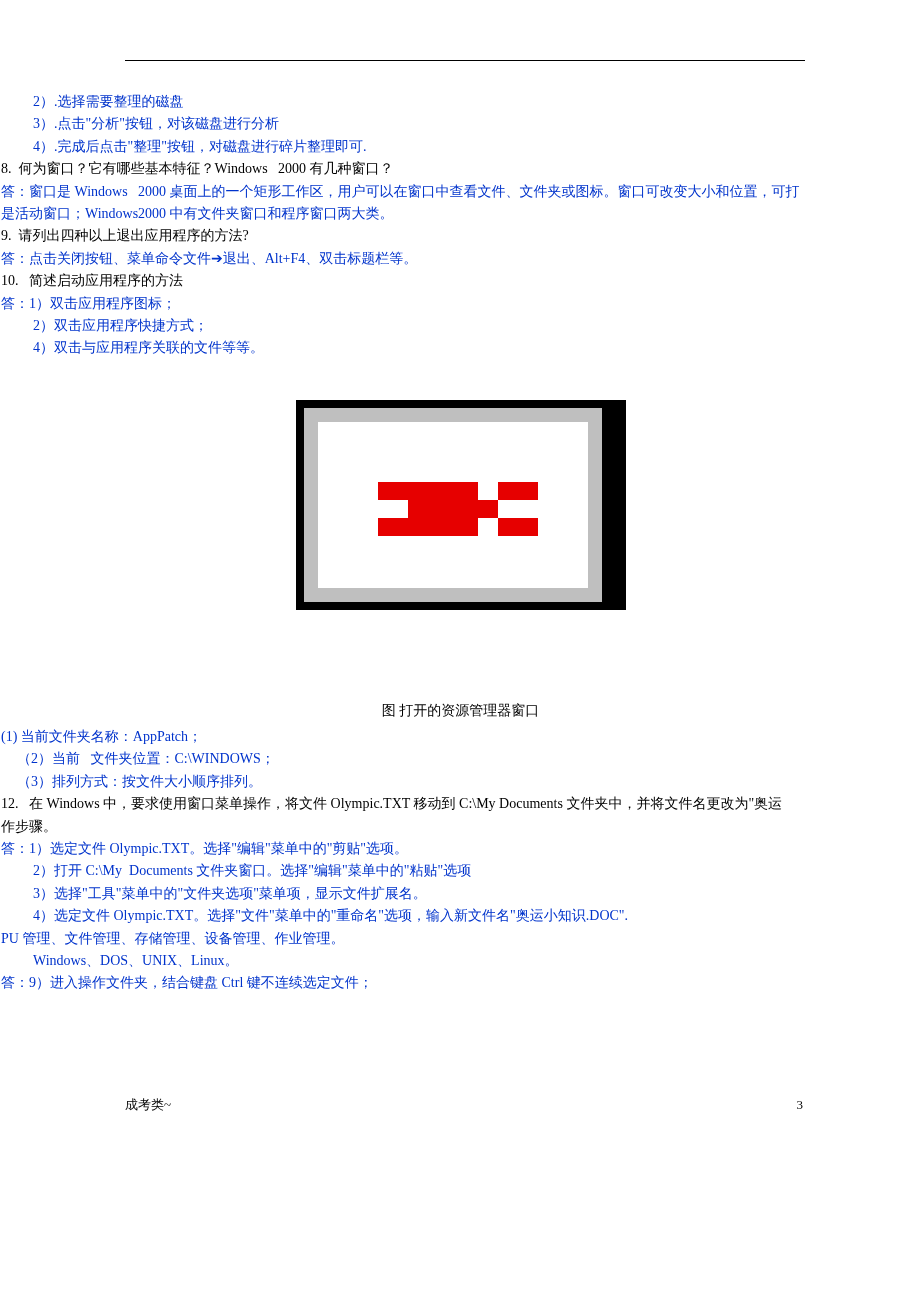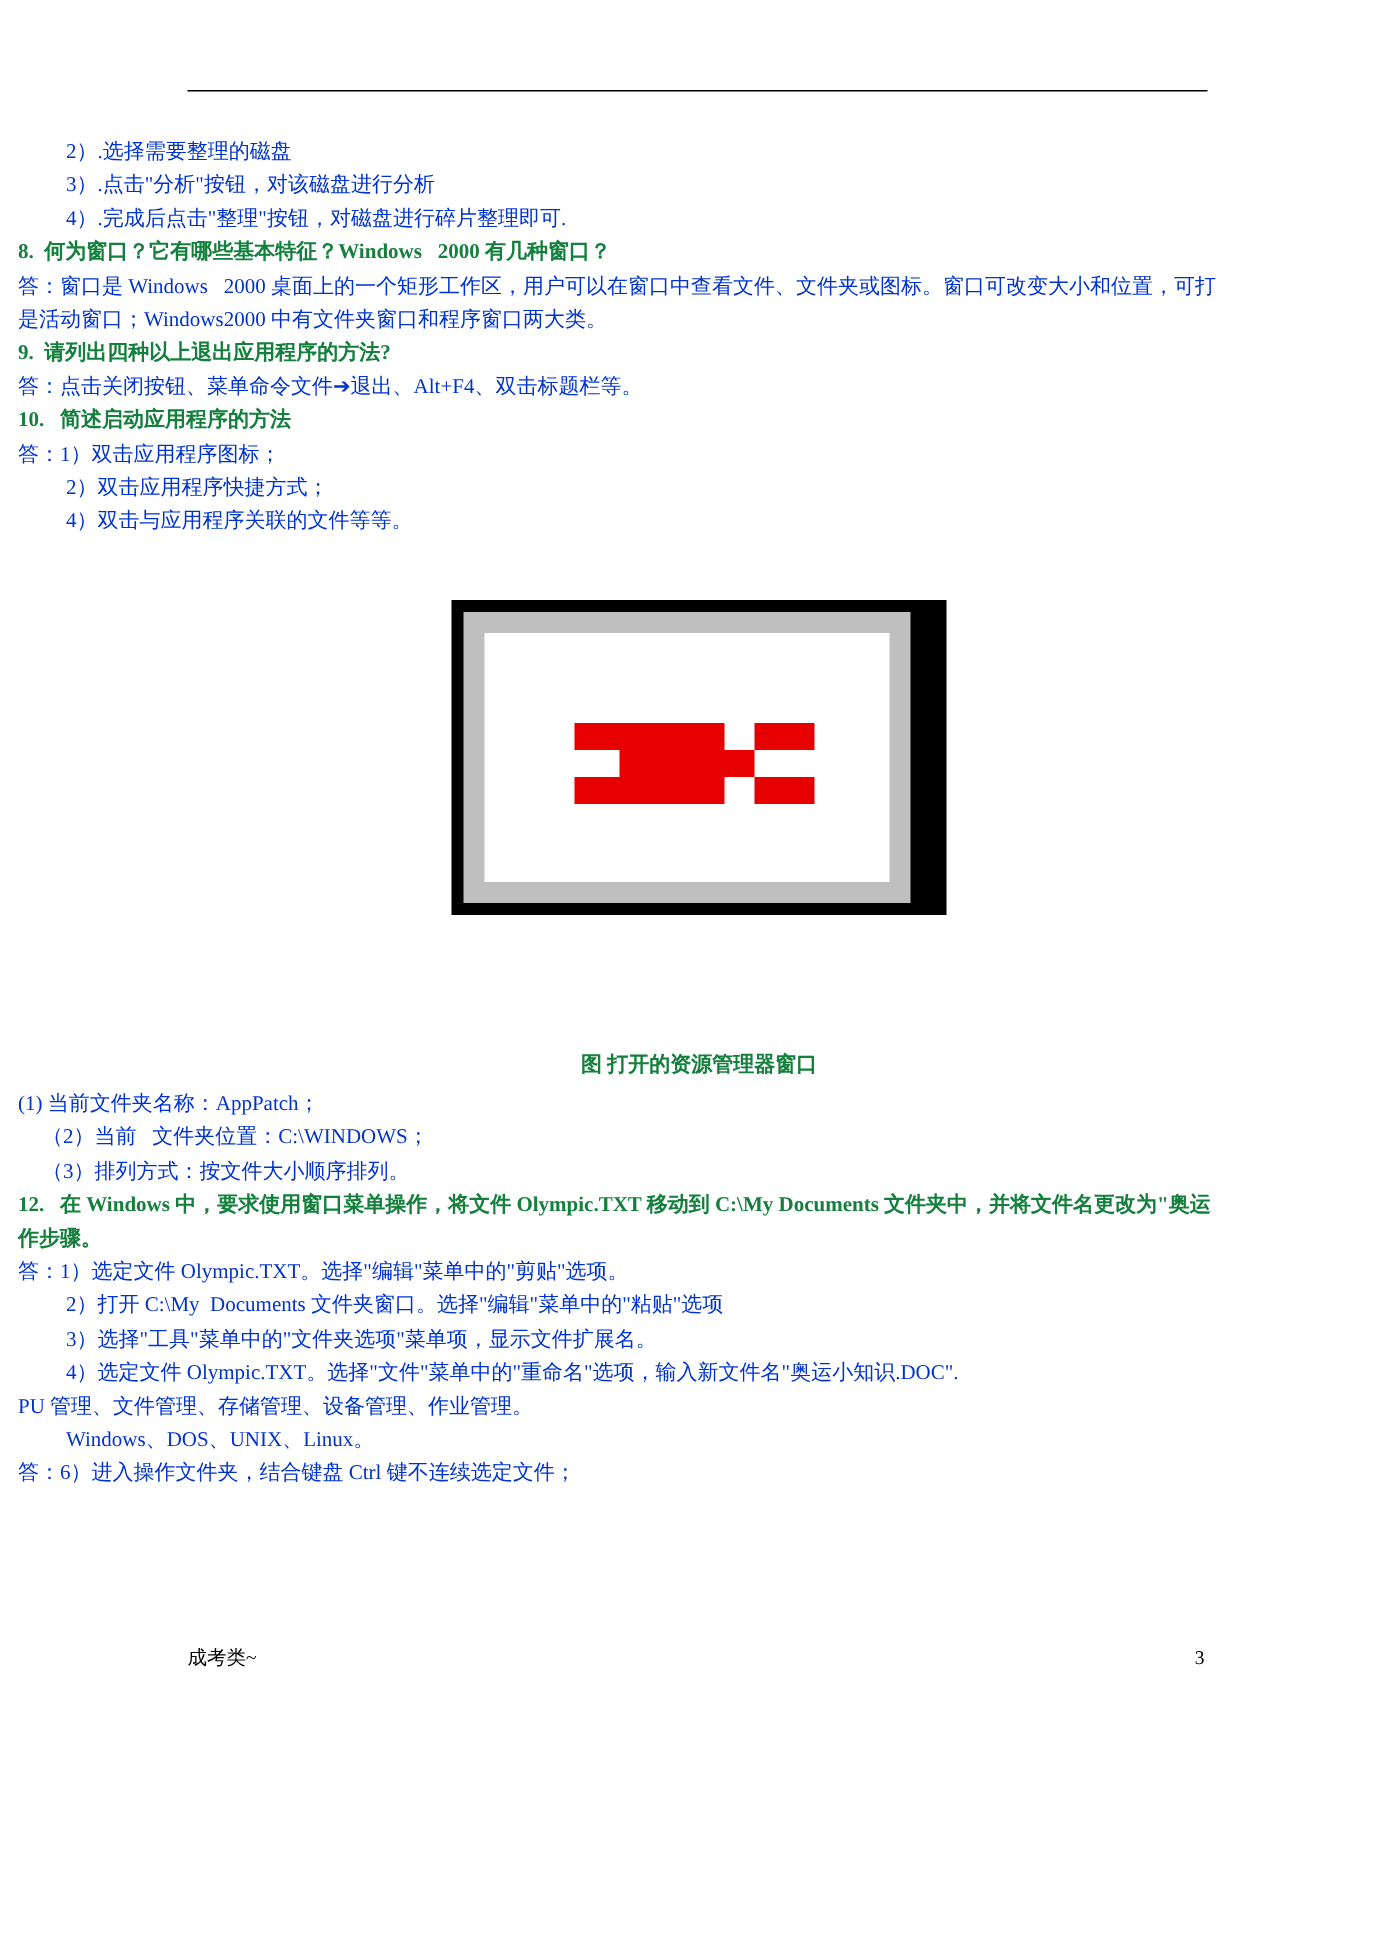--- a/index.html
+++ b/index.html
@@ -14,27 +14,27 @@
   .page {
     width: 920px;
     position: relative;
   }
   .hr-line {
     border-top: 1.5px solid #000;
     margin: 60px 0 30px 125px;
     width: 680px;
   }
   .content {
-    padding: 0 0 40px 12px;
+    padding: 0 0 40px 1px;
   }
   .line {
     white-space: pre-wrap;
   }
   .blue { color: #0033cc; }
-  .black { color: #15803d; font-weight: bold; }
+  .black { color: #000000; }
   .indent1 { padding-left: 32px; }
   .fig-wrap {
     margin: 40px 0 10px 0;
     display: flex;
     justify-content: center;
   }
   .fig {
     width: 330px;
     height: 210px;
     background: #000;
@@ -119,20 +119,20 @@
     <div class="line black">12.   在 Windows 中，要求使用窗口菜单操作，将文件 Olympic.TXT 移动到 C:\My Documents 文件夹中，并将文件名更改为"奥运</div>
     <div class="line black">作步骤。</div>
     <div class="line blue">答：1）选定文件 Olympic.TXT。选择"编辑"菜单中的"剪贴"选项。</div>
     <div class="line blue indent1">2）打开 C:\My  Documents 文件夹窗口。选择"编辑"菜单中的"粘贴"选项</div>
     <div class="line blue indent1">3）选择"工具"菜单中的"文件夹选项"菜单项，显示文件扩展名。</div>
     <div class="line blue indent1">4）选定文件 Olympic.TXT。选择"文件"菜单中的"重命名"选项，输入新文件名"奥运小知识.DOC".</div>
 
     <div class="line blue">PU 管理、文件管理、存储管理、设备管理、作业管理。</div>
     <div class="line blue indent1">Windows、DOS、UNIX、Linux。</div>
 
-    <div class="line blue">答：6）进入操作文件夹，结合键盘 Ctrl 键不连续选定文件；</div>
+    <div class="line blue">答：9）进入操作文件夹，结合键盘 Ctrl 键不连续选定文件；</div>
   </div>
 
   <div class="footer">
     <span>成考类~</span>
     <span>3</span>
   </div>
 </div>
 
 </body></html>

